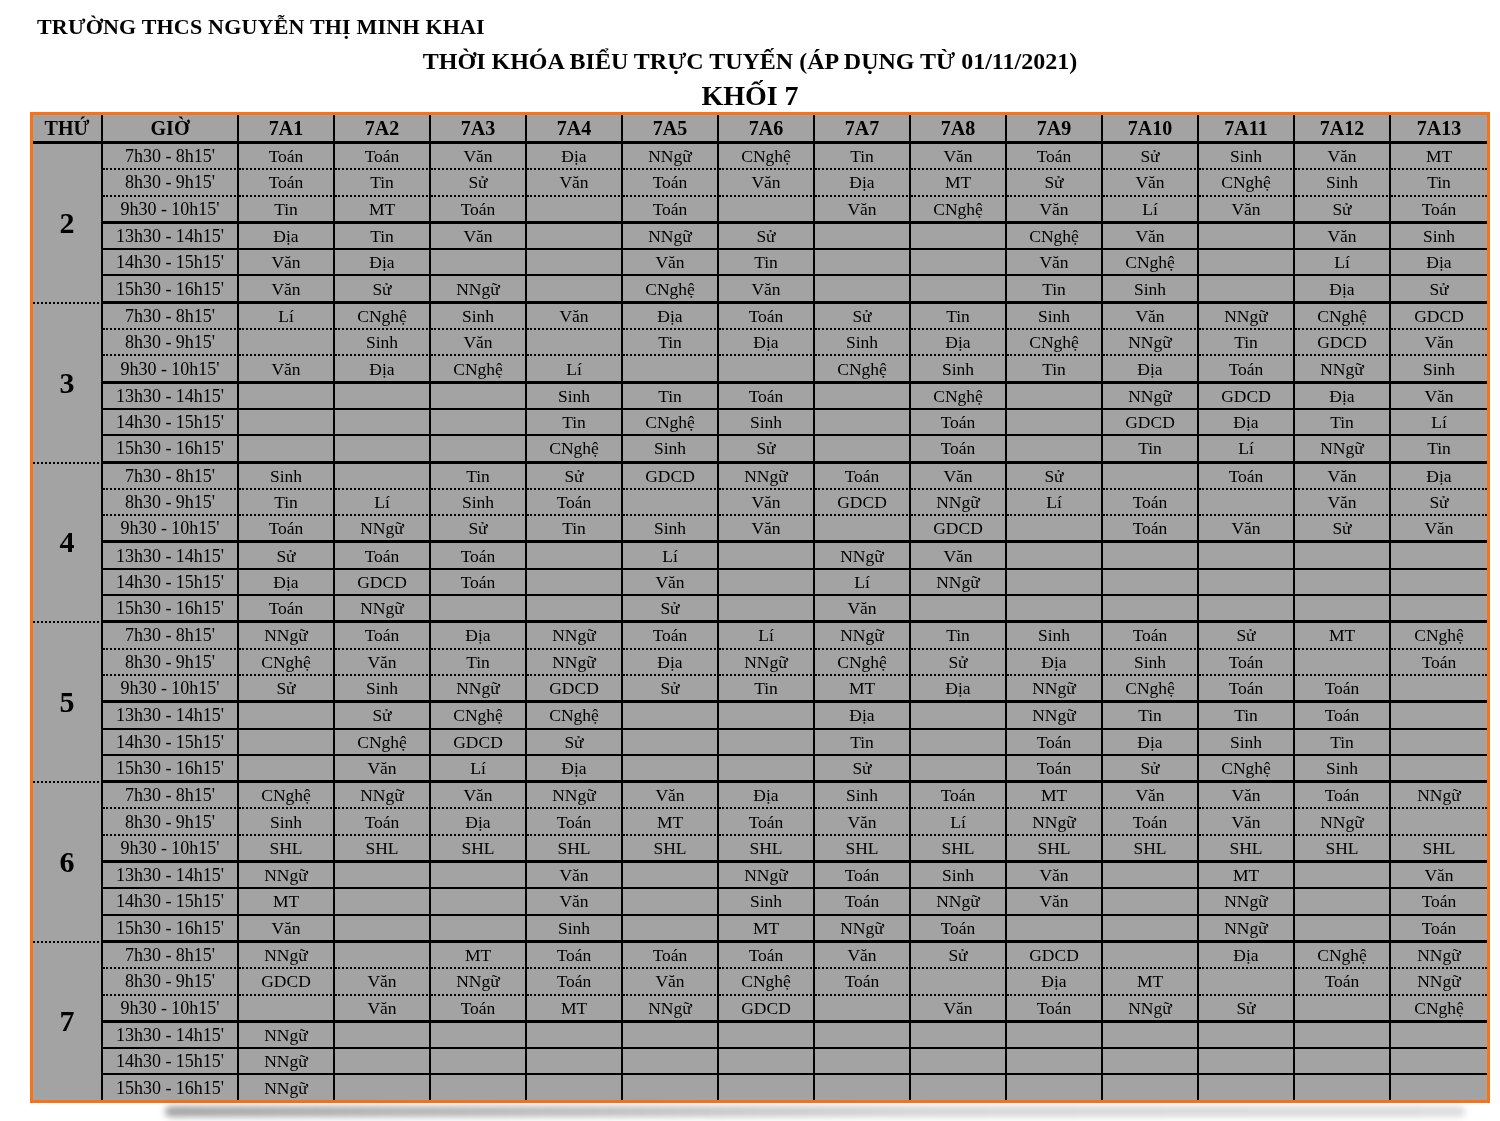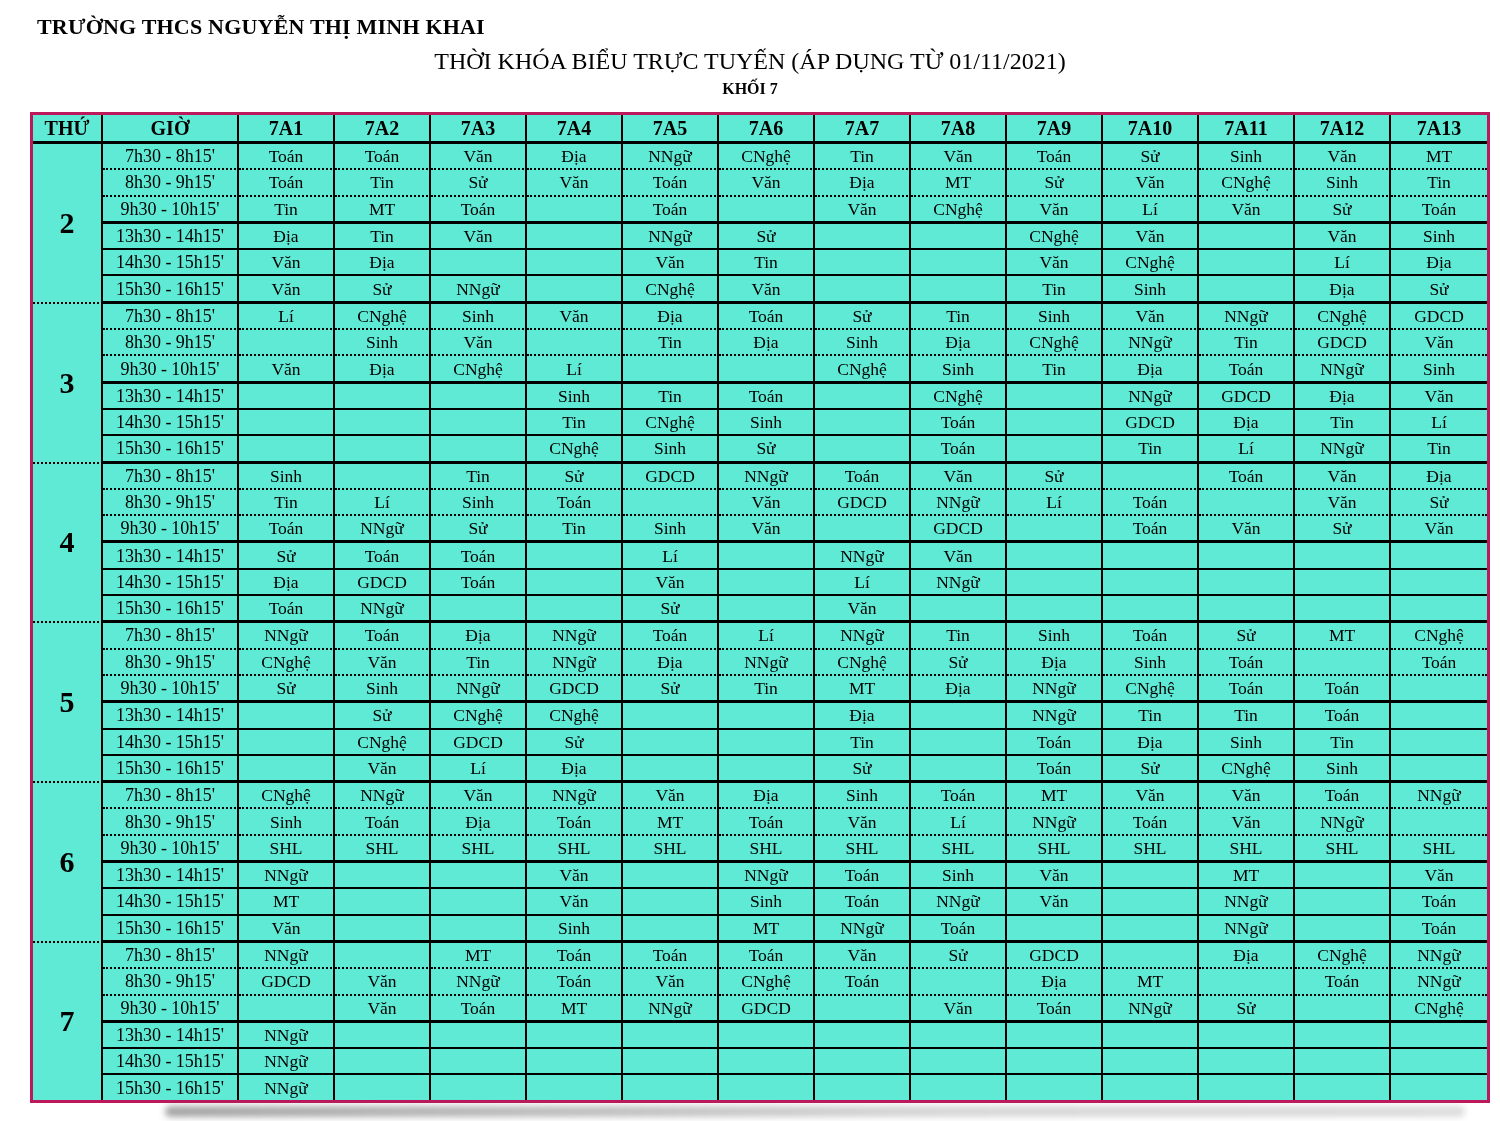--- a/index.html
+++ b/index.html
@@ -12,33 +12,33 @@
   }
   .page { position: relative; width: 1296px; height: 1121px; }
 
   .school {
     position: absolute; left: 37px; top: 14px;
     font-size: 22px; font-weight: bold; letter-spacing: 0.2px;
     white-space: nowrap;
   }
   .title {
     position: absolute; left: 0; top: 48px; width: 1500px;
-    text-align: center; font-size: 24px; font-weight: normal;
+    text-align: center; font-size: 24px; font-weight: bold;
     white-space: nowrap;
   }
   .grade {
     position: absolute; left: 0; top: 80px; width: 1500px;
-    text-align: center; font-size: 16px; font-weight: bold;
+    text-align: center; font-size: 28px; font-weight: bold;
   }
 
   .table-wrap {
     position: absolute; left: 30px; top: 112px;
     width: 1454px;
-    border: 3px solid #be185d;
-    background: #5eead4;
+    border: 3px solid #f97316;
+    background: #a3a3a3;
   }
   table.tkb {
     width: 100%;
     table-layout: fixed;
     border-collapse: separate;
     border-spacing: 0;
   }
   table.tkb th, table.tkb td {
     border-right: 2px solid #000;
     text-align: center;

